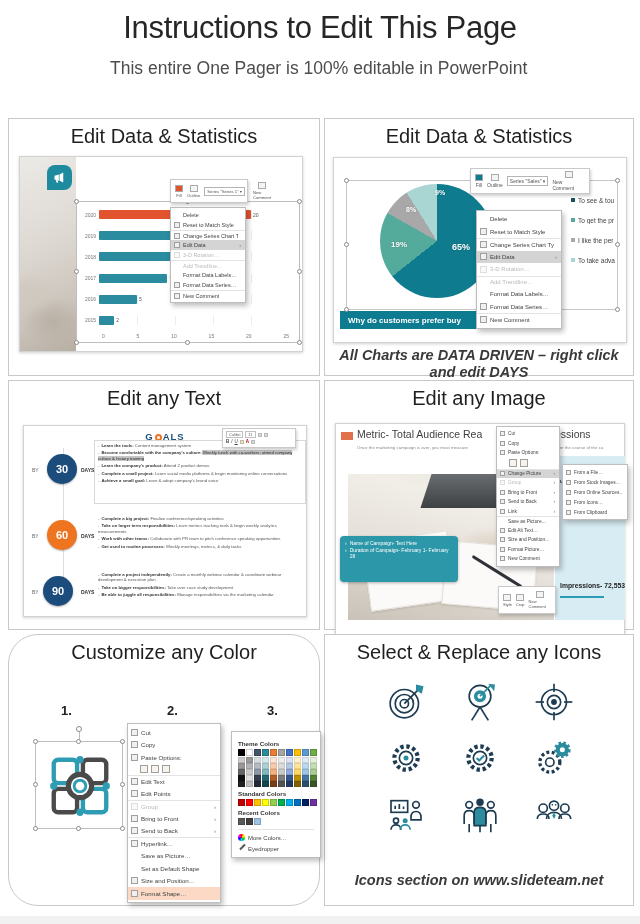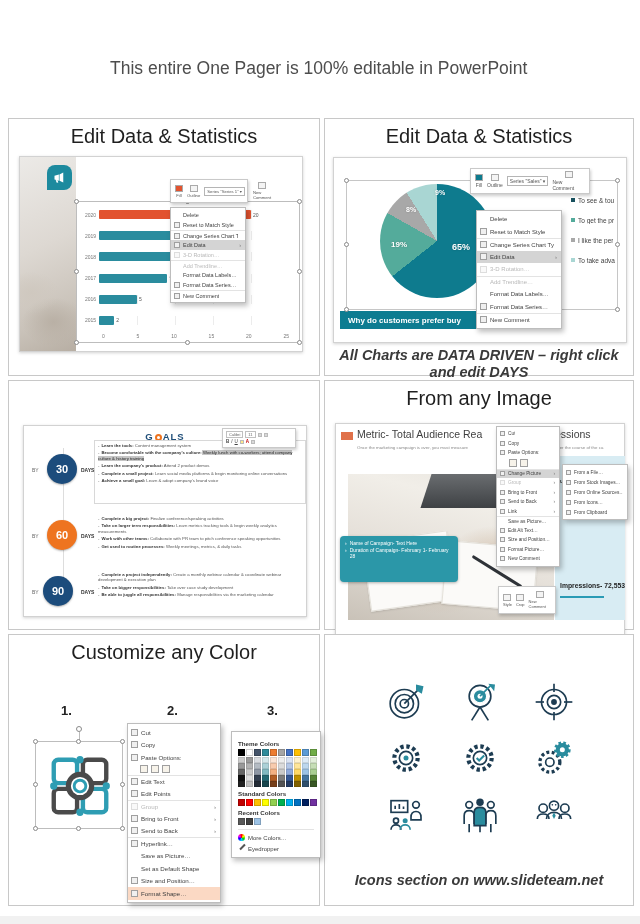--- a/index.html
+++ b/index.html
@@ -11,21 +11,21 @@
     font-size:31px; color:#262626; letter-spacing:-0.3px; }
   .subtitle { position:absolute; top:56px; left:110px; width:420px; text-align:left;
     font-size:17.5px; color:#4d4d4d; line-height:1.4; }
 
   
   .panel { position:absolute; background:#fff; border:1px solid #c8c8c8; }
   #p1 { left:8px;  top:118px; width:312px; height:258px; }
   #p2 { left:324px; top:118px; width:310px; height:258px; }
   #p3 { left:8px;  top:380px; width:312px; height:250px; }
   #p4 { left:324px; top:380px; width:310px; height:250px; }
-  #p5 { left:8px;  top:634px; width:312px; height:272px; }
+  #p5 { left:8px;  top:634px; width:312px; height:272px;border-radius:30px; }
   #p6 { left:324px; top:634px; width:310px; height:272px; }
   .panel h2 { position:absolute; top:6px; left:0; width:100%; text-align:center;
     font-size:20px; font-weight:400; color:#1f1f1f; }
   .note { position:absolute; width:100%; text-align:center; font-size:14.5px;
     font-weight:700; font-style:italic; color:#3a3a3a; }
 
   .shot { position:absolute; background:#fff; border:1px solid #d2d2d2;
     box-shadow:0 1px 3px rgba(0,0,0,.18); }
 
   
@@ -206,20 +206,21 @@
   .icon-cell { width:40px; height:42px; display:flex; align-items:center; justify-content:center; }
   .note-ic1 { top:218px; } .note-ic2 { top:237px; }
 
   .footer-strip { position:absolute; left:0; bottom:0; width:100%; height:8px; background:#f1f1f1; }
 </style>
 </head>
 <body>
 
 <div class="page">
 
+  <div class="main-title">Instructions to Edit This Page</div>
   <div class="subtitle">This entire One Pager is 100% editable in PowerPoint</div>
 
   <div class="panel" id="p1">
     <h2>Edit Data &amp; Statistics</h2>
     <div class="shot" id="shot1">
       <div class="photo-strip"></div>
       <div class="mega-badge">
         <svg width="15" height="15" viewBox="0 0 24 24">
           <path d="M4 9v6l7 2V7z" fill="#fff"></path>
             <path d="M12 7l6-3v16l-6-3z" fill="#fff"></path>
@@ -474,20 +475,21 @@
             <span class="lbl">New Comment</span>
             <span class="arr"></span>
           </div>
         </div>
     </div>
     <div class="note note-pie1">All Charts are DATA DRIVEN – right click</div>
     <div class="note note-pie2">and edit DAYS</div>
   </div>
 
   <div class="panel" id="p3">
+    <h2>Edit any Text</h2>
     <div class="shot" id="shot3">
       <div class="goals"><span>G</span><span class="goal-o"></span><span>ALS</span></div>
       <div class="mini-toolbar t-fmt">
         <div class="fmt-row">
           <span class="fmt-box">Calibri</span>
           <span class="fmt-box">11</span>
           <span class="fmt-sq"></span>
           <span class="fmt-sq"></span>
         </div>
         <div class="fmt-row">
@@ -546,21 +548,21 @@
           <div class="tl-item"><span class="dash">-</span><span class="b">Complete a project independently:</span><span class="t"> Create a monthly webinar calendar &amp; coordinate webinar development &amp; execution plan</span><span class="hlt"></span></div>
 
           <div class="tl-item"><span class="dash">-</span><span class="b">Take on bigger responsibilities:</span><span class="t"> Take over case study development</span><span class="hlt"></span></div>
 
           <div class="tl-item"><span class="dash">-</span><span class="b">Be able to juggle all responsibilities:</span><span class="t"> Manage responsibilities via the marketing calendar</span><span class="hlt"></span></div>
         </div>
     </div>
   </div>
 
   <div class="panel" id="p4">
-    <h2>From any Image</h2>
+    <h2>Edit any Image</h2>
     <div class="shot" id="shot4">
       <div class="mt-bullet"></div>
       <span class="mt-title mt-title-l">Metric- Total Audience Rea</span>
       <span class="mt-title mt-title-r">essions</span>
       <span class="mt-sub mt-sub-l">Once the marketing campaign is over, you must measure</span>
       <span class="mt-sub mt-sub-r">over the course of the ca</span>
       <div class="metric-panel">
         <span class="metric-date">uary 1- February 28</span>
         <span class="metric-imp">Impressions- 72,553</span>
         <span class="metric-line"></span>
@@ -930,20 +932,21 @@
         <span>More Colors…</span>
       </div>
       <div class="pal-item">
         <span class="dropper"></span>
         <span>Eyedropper</span>
       </div>
     </div>
   </div>
 
   <div class="panel" id="p6">
+    <h2>Select &amp; Replace any Icons</h2>
     <div class="icon-grid">
       <div class="icon-cell">
         <svg width="40" height="40" viewBox="0 0 48 48" fill="none" stroke="#1d3c52" stroke-width="2">
           <circle cx="22" cy="26" r="17"></circle>
             <circle cx="22" cy="26" r="11"></circle>
             <circle cx="22" cy="26" r="5"></circle>
           <line x1="22" y1="26" x2="40" y2="8"></line>
           <path d="M36 3l9 2-2 9-7-4z" fill="#2a8c9e" stroke="none"></path>
         </svg>
       </div>

